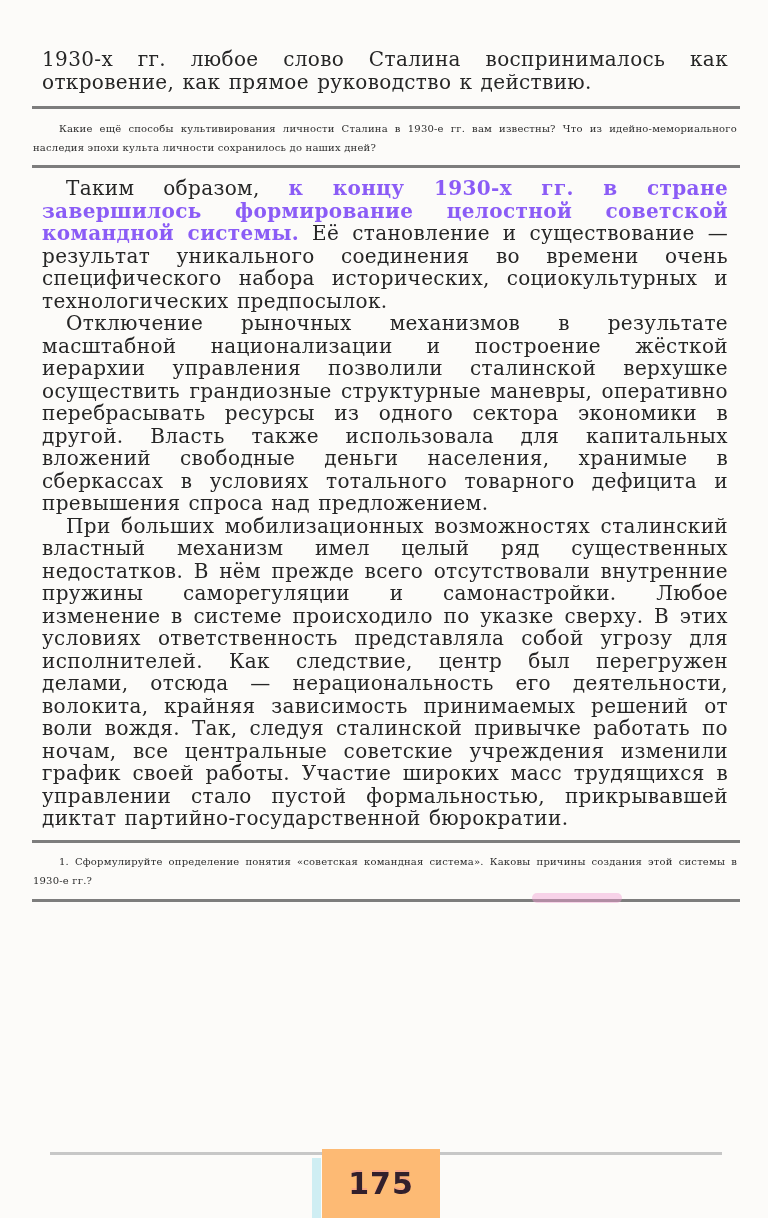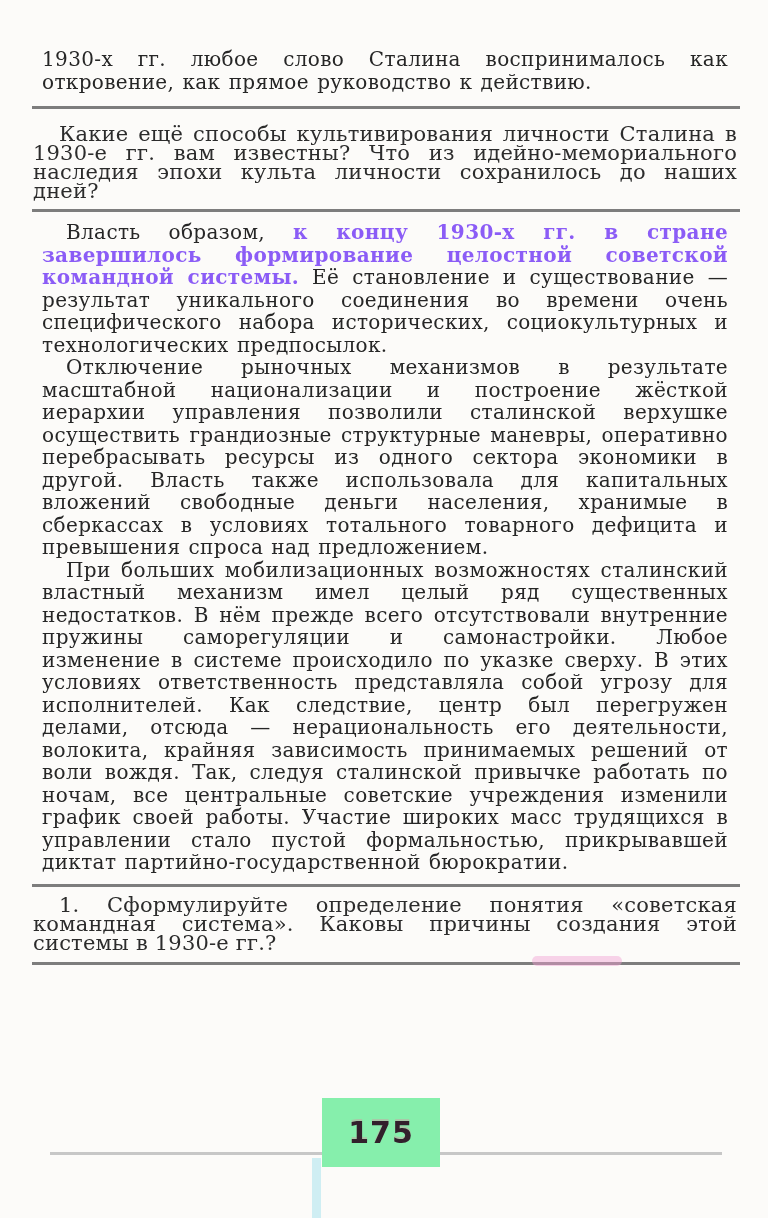--- a/index.html
+++ b/index.html
@@ -36,44 +36,44 @@
     position:relative;
   }
   .rule.light-gap{margin-top:8px;}
   .pink-smudge{
     position:absolute;
     left:500px;top:-6px;width:90px;height:10px;
     background:rgba(242,160,210,0.45);
     border-radius:5px;
   }
   .petit{
-    margin:16px -9px 8px -9px;
-    font-size:21px;
+    margin:10px -9px 8px -9px;
+    font-size:10px;
     line-height:19px;
     text-align:justify;
     letter-spacing:0.2px;
     color:#2c2c2c;
   }
   .petit p{margin:0;text-indent:26px;}
   .questions{margin-top:9px;margin-bottom:9px;}
   .section-para{margin-top:11px;}
   .footer-rule{
     position:absolute;
     left:50px;right:46px;top:1152px;height:3px;
     background:#c7c7c7;
   }
   .cyan-sliver{
     position:absolute;
     left:312px;top:1158px;width:9px;height:60px;
     background:rgba(170,228,238,0.55);
   }
   .page-tab{
     position:absolute;
-    left:322px;top:1098px;width:118px;height:69px;
-    background:#86efac;
+    left:322px;top:1149px;width:118px;height:69px;
+    background:#fdba74;
     display:flex;align-items:center;justify-content:center;
   }
   .page-tab .num{
     font-family:"DejaVu Sans", sans-serif;
     font-weight:bold;
     font-size:30px;
     letter-spacing:1px;
     color:#32202c;
     text-shadow:0 -2px 0 rgba(236,130,160,0.35);
   }
@@ -88,21 +88,21 @@
 
     <div class="rule"></div>
 
     <div class="petit">
       <p>Какие ещё способы культивирования личности Сталина в 1930-е гг. вам известны? Что из идейно-мемориального наследия эпохи культа личности сохранилось до наших дней?</p>
     </div>
 
     <div class="rule light-gap"></div>
 
     <p class="body-text indent" style="margin-top:9px;">
-      <span>Власть образом, </span><b>к концу 1930-х гг. в стране завершилось формирование целостной советской командной системы.</b><span> Её становление и существование — результат уникального соединения во времени очень специфического набора исторических, социокультурных и технологических предпосылок.</span>
+      <span>Таким образом, </span><b>к концу 1930-х гг. в стране завершилось формирование целостной советской командной системы.</b><span> Её становление и существование — результат уникального соединения во времени очень специфического набора исторических, социокультурных и технологических предпосылок.</span>
     </p>
 
     <p class="body-text indent">Отключение рыночных механизмов в результате масштабной национализации и построение жёсткой иерархии управления позволили сталинской верхушке осуществить грандиозные структурные маневры, оперативно перебрасывать ресурсы из одного сектора экономики в другой. Власть также использовала для капитальных вложений свободные деньги населения, хранимые в сберкассах в условиях тотального товарного дефицита и превышения спроса над предложением.</p>
 
     <p class="body-text indent">При больших мобилизационных возможностях сталинский властный механизм имел целый ряд существенных недостатков. В нём прежде всего отсутствовали внутренние пружины саморегуляции и самонастройки. Любое изменение в системе происходило по указке сверху. В этих условиях ответственность представляла собой угрозу для исполнителей. Как следствие, центр был перегружен делами, отсюда — нерациональность его деятельности, волокита, крайняя зависимость принимаемых решений от воли вождя. Так, следуя сталинской привычке работать по ночам, все центральные советские учреждения изменили график своей работы. Участие широких масс трудящихся в управлении стало пустой формальностью, прикрывавшей диктат партийно-государственной бюрократии.</p>
 
     <div class="rule" style="margin-top:10px;"></div>
 
     <div class="petit questions">
       <p>1. Сформулируйте определение понятия «советская командная система». Каковы причины создания этой системы в 1930-е гг.?</p>

